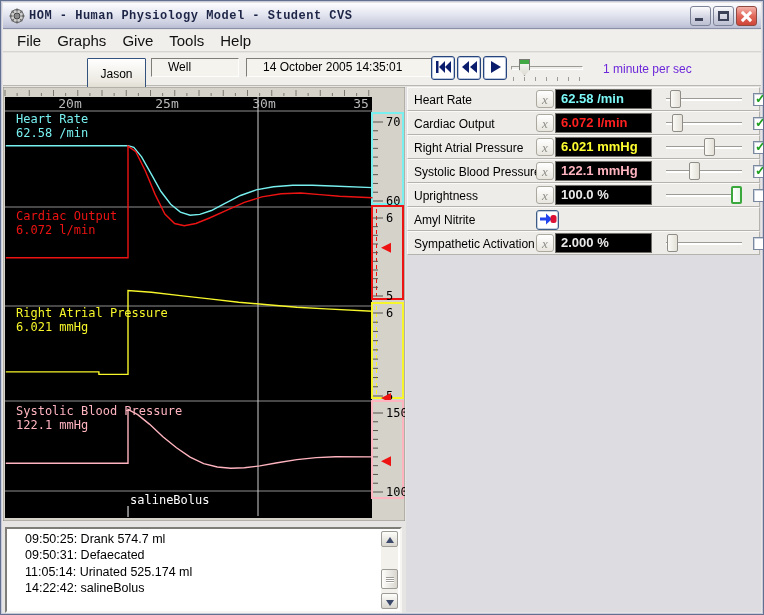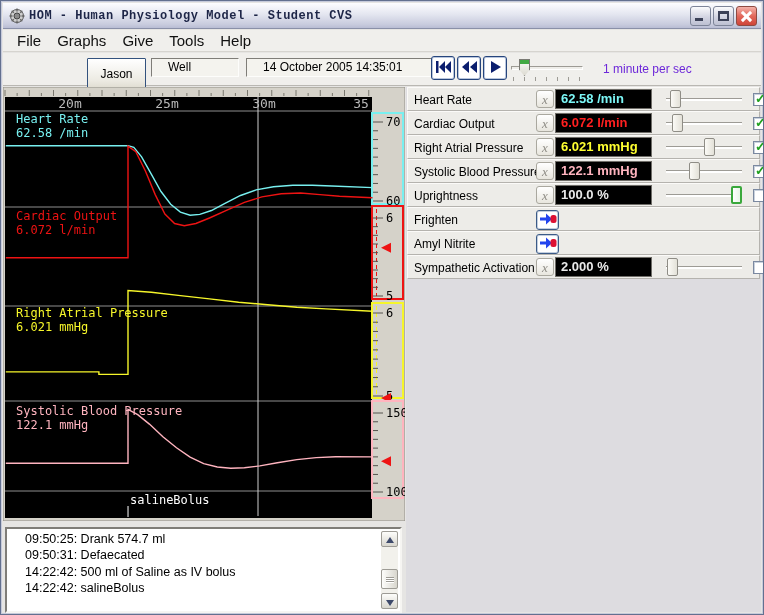--- a/index.html
+++ b/index.html
@@ -277,21 +277,21 @@
         </div>
       <div class="sb-thumb">
           <span class="sb-grip"></span>
         </div>
       <div class="sb-btn sb-dn">
           <span class="sb-arrow"></span>
         </div>
     </div>
   <div class="log-line">09:50:25: Drank 574.7 ml</div>
       <div class="log-line">09:50:31: Defaecated</div>
-      <div class="log-line">14:22:42: 500 ml of Saline as IV bolus</div>
+      <div class="log-line">11:05:14: Urinated 525.174 ml</div>
       <div class="log-line">14:22:42: salineBolus</div>
     </div>
 
   <div class="rpanel" id="rpanel">
       <div class="crow">
         <span class="crow-label">Heart Rate</span>
         <button class="xbtn">x</button>
         <div class="valbox" style="color: rgb(124, 247, 247);">62.58 /min</div>
         <div class="slider">
           <div class="sl-track"></div>
@@ -331,28 +331,20 @@
       </div>
       <div class="crow">
         <span class="crow-label">Uprightness</span>
         <button class="xbtn">x</button>
         <div class="valbox" style="color: rgb(233, 233, 233);">100.0 %</div>
         <div class="slider">
           <div class="sl-track"></div>
           <div class="sl-thumb active" style="left: 65px;"></div>
         </div>
         <div class="checkbox"></div>
-      </div>
-      <div class="crow">
-        <span class="crow-label">Frighten</span>
-        <button class="actbtn"><svg width="17" height="14" viewBox="0 0 17 14">
-            <rect x="0" y="5.5" width="7" height="3" fill="#2244ee"></rect>
-            <path d="M6 1.5 L12 7 L6 12.5 Z" fill="#2244ee"></path>
-            <rect x="10.5" y="3" width="6" height="8" rx="2.5" fill="#dd1133"></rect>
-          </svg></button>
       </div>
       <div class="crow">
         <span class="crow-label">Amyl Nitrite</span>
         <button class="actbtn"><svg width="17" height="14" viewBox="0 0 17 14">
             <rect x="0" y="5.5" width="7" height="3" fill="#2244ee"></rect>
             <path d="M6 1.5 L12 7 L6 12.5 Z" fill="#2244ee"></path>
             <rect x="10.5" y="3" width="6" height="8" rx="2.5" fill="#dd1133"></rect>
           </svg></button>
       </div>
       <div class="crow">

